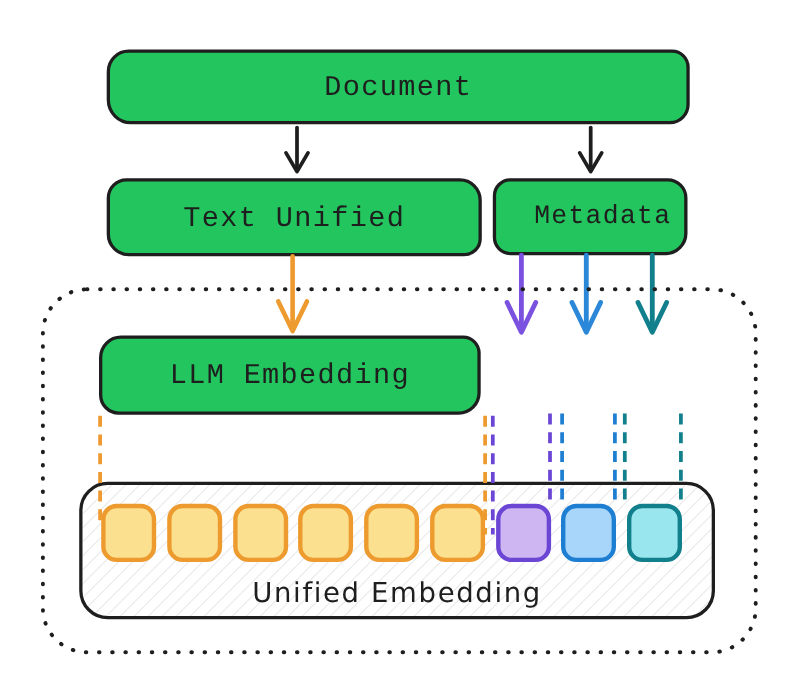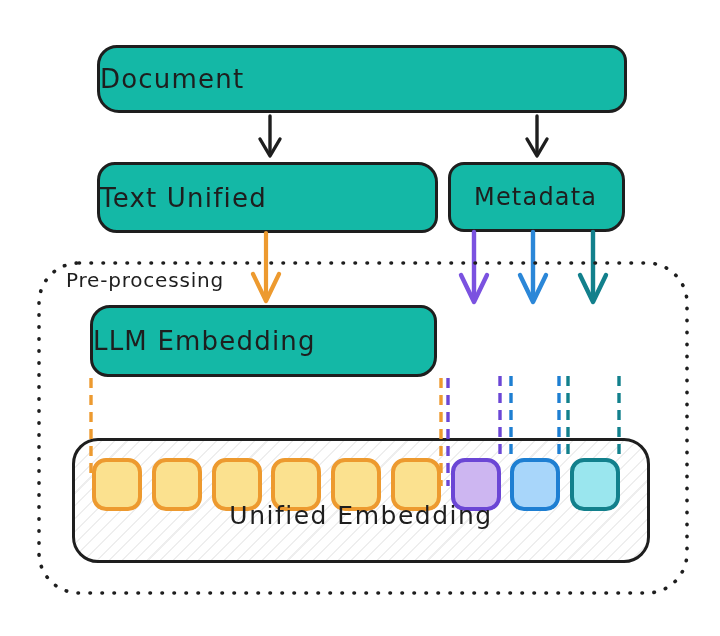--- a/index.html
+++ b/index.html
@@ -3,22 +3,22 @@
 <meta charset="utf-8">
 <style>
   html,body{margin:0;padding:0;background:#fff;}
   *{box-sizing:border-box;}
   .canvas{
     position:relative;width:720px;height:636px;background:#fff;overflow:hidden;
     font-family:"DejaVu Sans", sans-serif;color:var(--ink,#1e1e1e);
   }
   .abs{position:absolute;}
   .box{
-    position:absolute;background:#14b8a6;border:3px solid var(--ink,#1e1e1e);
-    display:flex;align-items:center;
+    position:absolute;background:#22c55e;border:3px solid var(--ink,#1e1e1e);
+    display:flex;align-items:center;justify-content:center;font-family:Liberation Mono, monospace;
   }
   .label{color:var(--ink,#1e1e1e);letter-spacing:1.2px;white-space:nowrap;}
   .lg{font-size:26px;}
   .md{font-size:24px;}
 
   .box-document{left:97px;top:45px;width:530px;height:68px;border-radius:20px 16px 18px 22px;}
   .box-text-content{left:97px;top:162px;width:341px;height:71px;border-radius:18px 20px 16px 20px;}
   .box-metadata{left:448px;top:162px;width:177px;height:70px;border-radius:16px 18px 20px 16px;padding-left:23px;}
   .box-llm{left:90px;top:305px;width:347px;height:72px;border-radius:20px 16px 20px 18px;}
   .box-resolvers{left:448px;top:308px;width:179px;height:65px;border-radius:16px 20px 16px 18px;}
@@ -26,21 +26,21 @@
   .box-unified{
     left:72px;top:438px;width:578px;height:125px;border-radius:26px;
     border:3.5px solid var(--ink,#1e1e1e);
     background:
       repeating-linear-gradient(135deg,
         rgba(30,30,30,0.075) 0px, rgba(30,30,30,0.075) 1.5px,
         transparent 1.5px, transparent 9px),
       #fff;
   }
   .unified-label{
-    position:absolute;left:72px;top:501px;width:578px;text-align:center;
+    position:absolute;left:72px;top:524px;width:578px;text-align:center;
     font-size:25px;letter-spacing:1.5px;
   }
   .preproc-label{position:absolute;left:66px;top:268px;font-size:20px;letter-spacing:0.8px;}
 
   .cells{
     position:absolute;left:92px;top:458px;width:528px;height:53px;
     display:flex;justify-content:space-between;
   }
   .cell{width:50px;height:53px;border:4px solid;border-radius:14px;}
   .cell-yellow{background:var(--yellow_fill);border-color:var(--orange);}
@@ -97,21 +97,20 @@
     <path class="st s-blue" stroke-width="4.4" d="M7 46 L20 73 L33 46"></path>
   </svg>
   <svg class="abs" style="left:573px;top:229px" width="40" height="78" viewBox="0 0 40 78">
     <line class="st s-teal" stroke-width="4.4" x1="20" y1="3" x2="20" y2="68"></line>
     <path class="st s-teal" stroke-width="4.4" d="M7 46 L20 73 L33 46"></path>
   </svg>
 
   <svg class="abs" style="left:34px;top:258px" width="658" height="340" viewBox="0 0 658 340">
     <rect x="5" y="5" width="648" height="330" rx="40" fill="none" class="s-ink" stroke-width="3.6" stroke-linecap="round" stroke-dasharray="0.5 11.5"></rect>
   </svg>
-  <span class="preproc-label label">Pre-processing</span>
 
   <div class="box box-llm">
     <span class="label lg">LLM Embedding</span>
   </div>
 
   <div class="box-unified abs"></div>
   <div class="cells">
       <div class="cell cell-yellow"></div>
       <div class="cell cell-yellow"></div>
       <div class="cell cell-yellow"></div>

